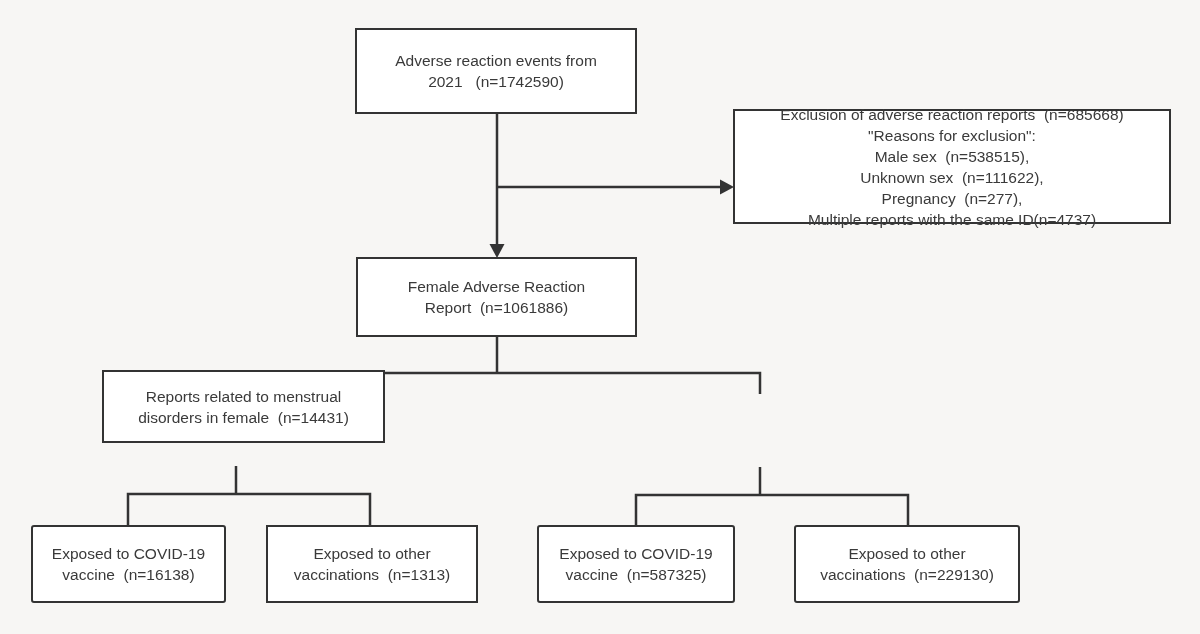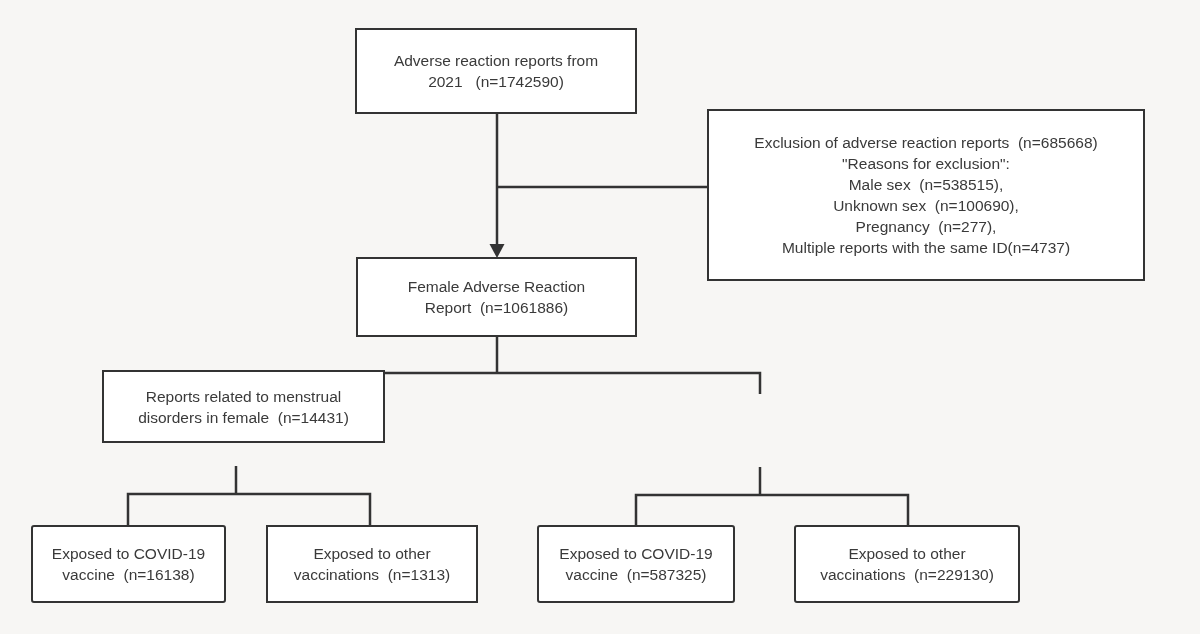--- a/index.html
+++ b/index.html
@@ -39,21 +39,21 @@
     line-height: 21px;
   }
   .node .ln {
     white-space: pre-wrap;
   }
   .rounded {
     border-radius: 3px;
   }
   
   #node-total            { left: 355px; top: 28px;  width: 282px; height: 86px; }
-  #node-exclusion        { left: 707px; top: 109px; width: 438px; height: 172px; }
+  #node-exclusion        { left: 733px; top: 109px; width: 438px; height: 115px; }
   #node-female           { left: 356px; top: 257px; width: 281px; height: 80px; justify-content: center; }
   #node-menstrual        { left: 94px;  top: 370px; width: 283px; height: 73px; margin-left: 8px; }
   #node-other-events     { left: 619px; top: 394px; width: 283px; height: 73px; }
   #node-menstrual-covid  { left: 31px;  top: 525px; width: 195px; height: 78px; }
   #node-menstrual-otherv { left: 266px; top: 525px; width: 212px; height: 78px; }
   #node-other-covid      { left: 537px; top: 525px; width: 198px; height: 78px; }
   #node-other-otherv     { left: 794px; top: 525px; width: 226px; height: 78px; }
 </style>
 </head>
 <body>
@@ -76,29 +76,29 @@
       <polyline points="760,467 760,495"></polyline>
       <polyline points="636,525 636,495 908,495 908,525"></polyline>
     </g>
     <g fill="#333333" stroke="none">
       <polygon points="489.5,244 504.5,244 497,258"></polygon>
       <polygon points="720,179.5 720,194.5 734,187"></polygon>
     </g>
   </svg>
 
   <div class="node" id="node-total">
-    <div class="ln">Adverse reaction reports from</div>
+    <div class="ln">Adverse reaction events from</div>
     <div class="ln">2021   (n=1742590)</div>
   </div>
 
   <div class="node" id="node-exclusion">
     <div class="ln">Exclusion of adverse reaction reports  (n=685668)</div>
     <div class="ln">"Reasons for exclusion":</div>
     <div class="ln">Male sex  (n=538515),</div>
-    <div class="ln">Unknown sex  (n=100690),</div>
+    <div class="ln">Unknown sex  (n=111622),</div>
     <div class="ln">Pregnancy  (n=277),</div>
     <div class="ln">Multiple reports with the same ID(n=4737)</div>
   </div>
 
   <div class="node" id="node-female">
     <div class="ln">Female Adverse Reaction</div>
     <div class="ln">Report  (n=1061886)</div>
   </div>
 
   <div class="node" id="node-menstrual">

